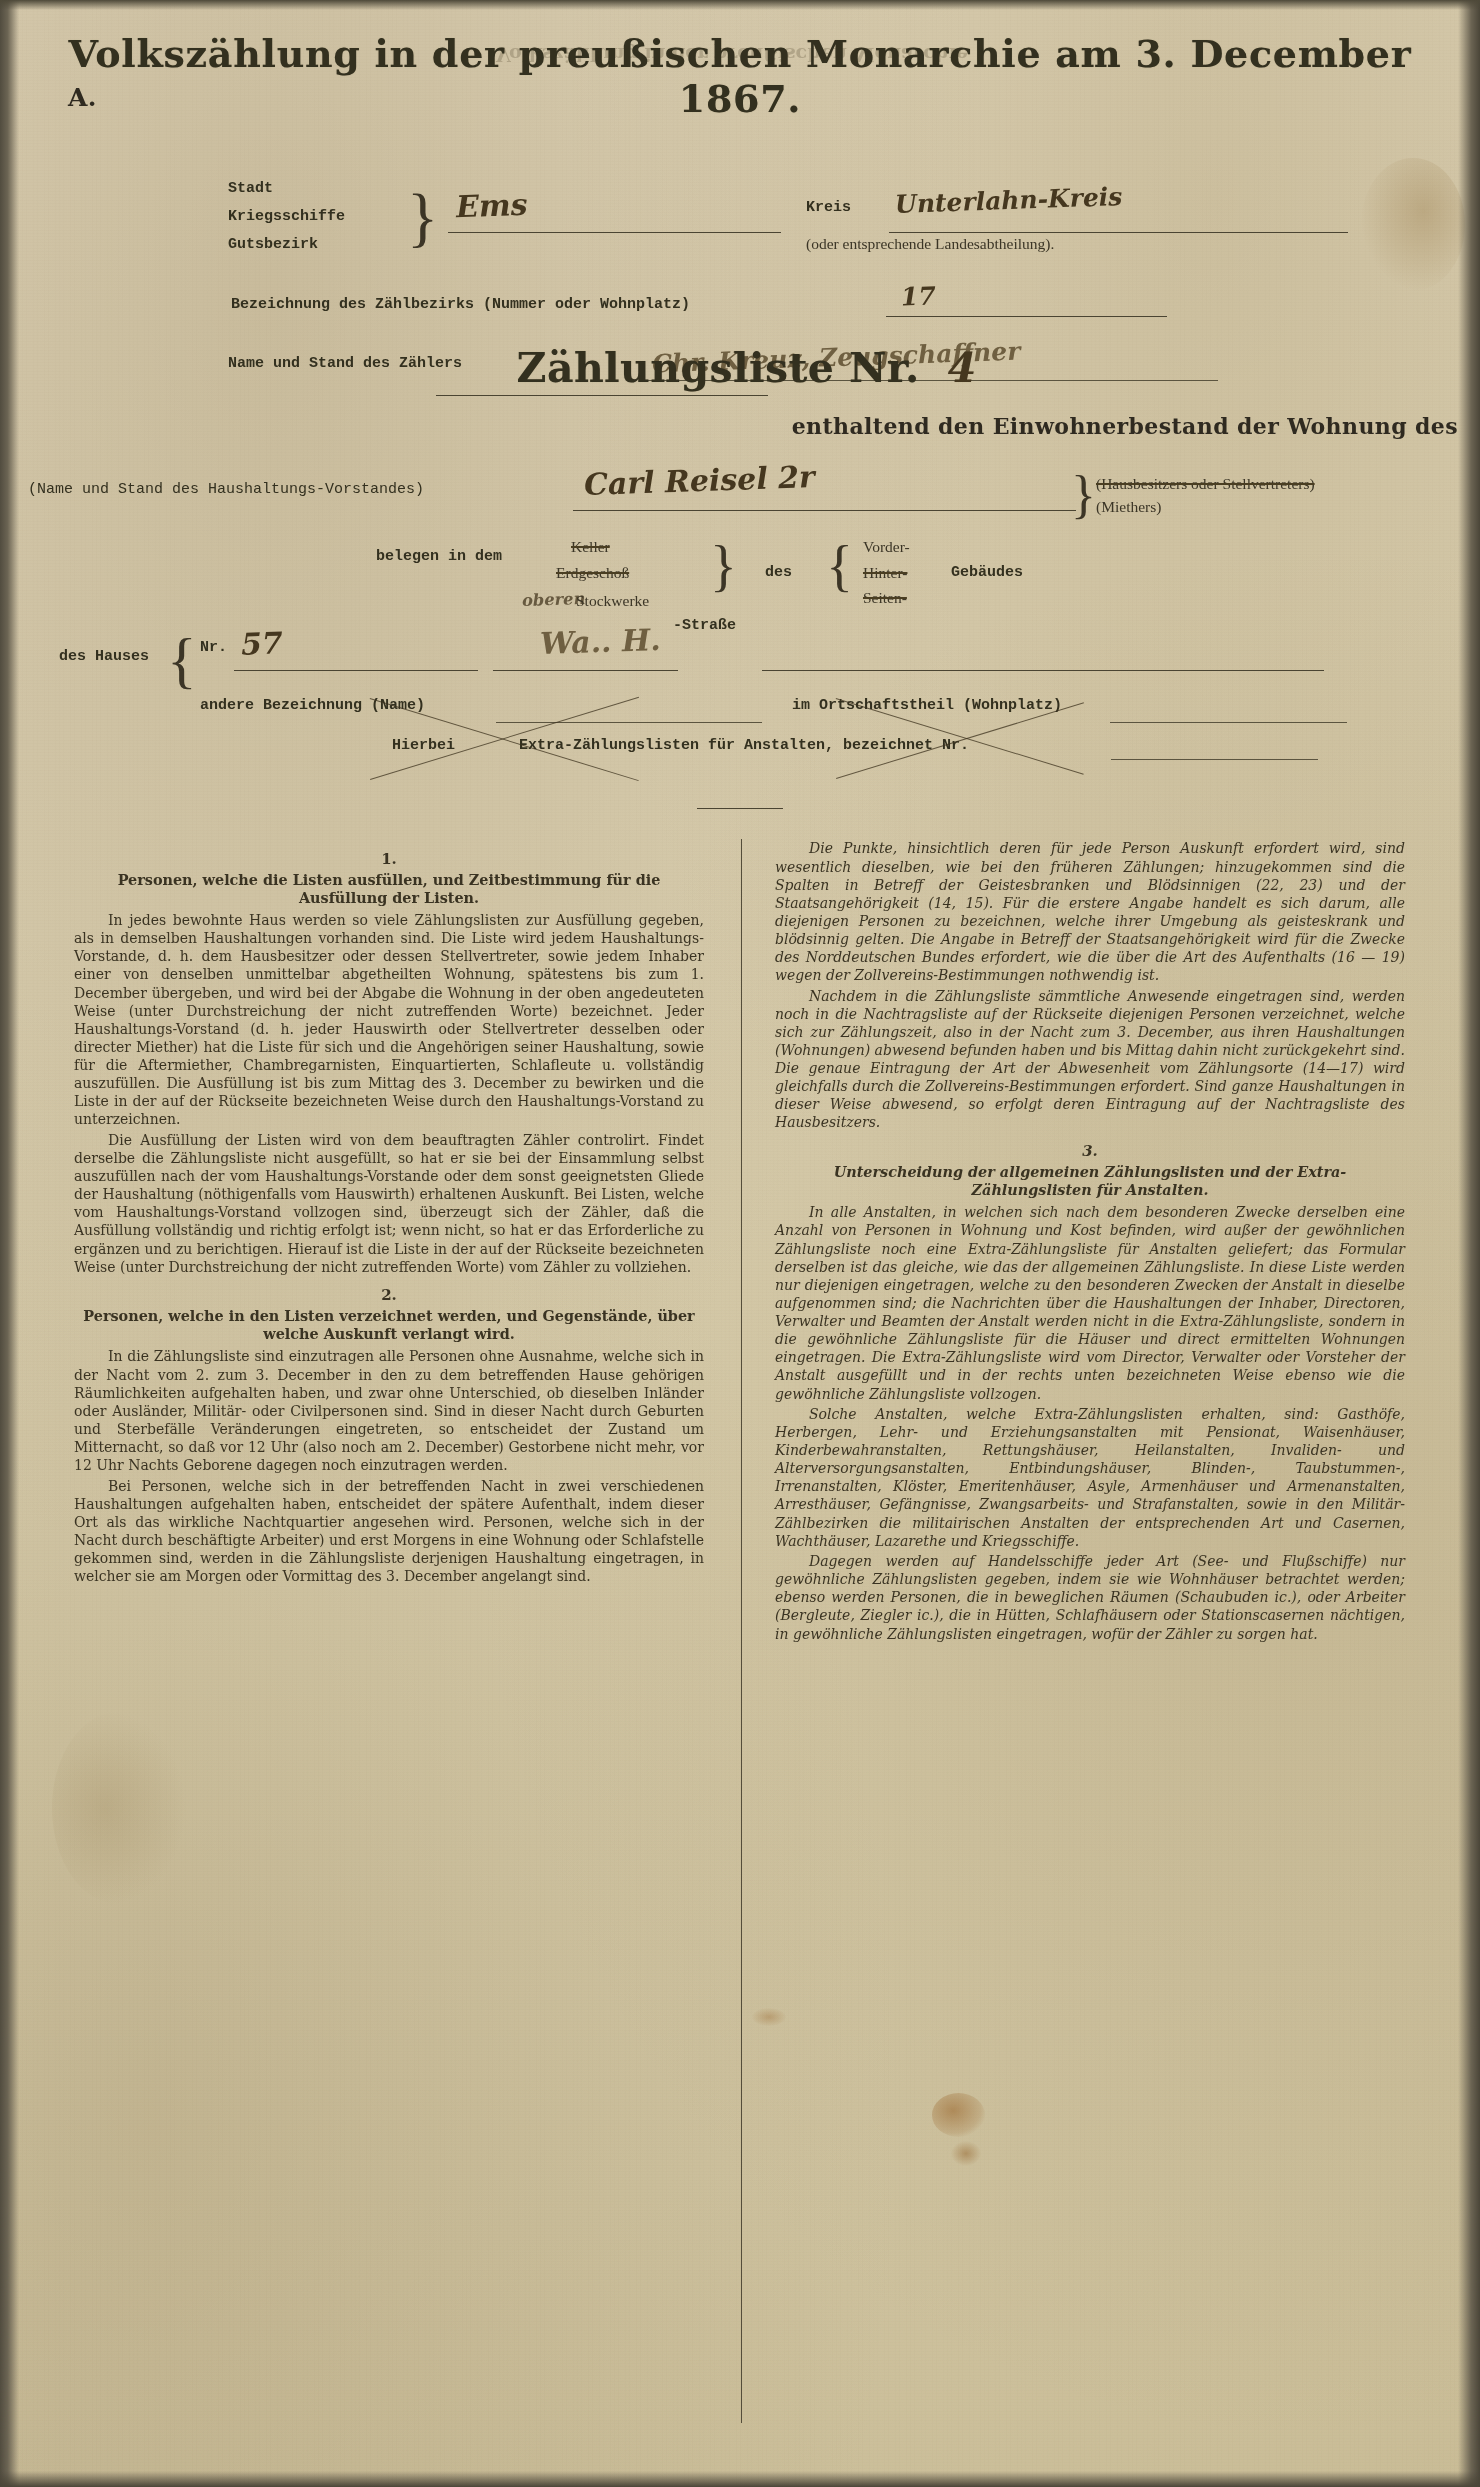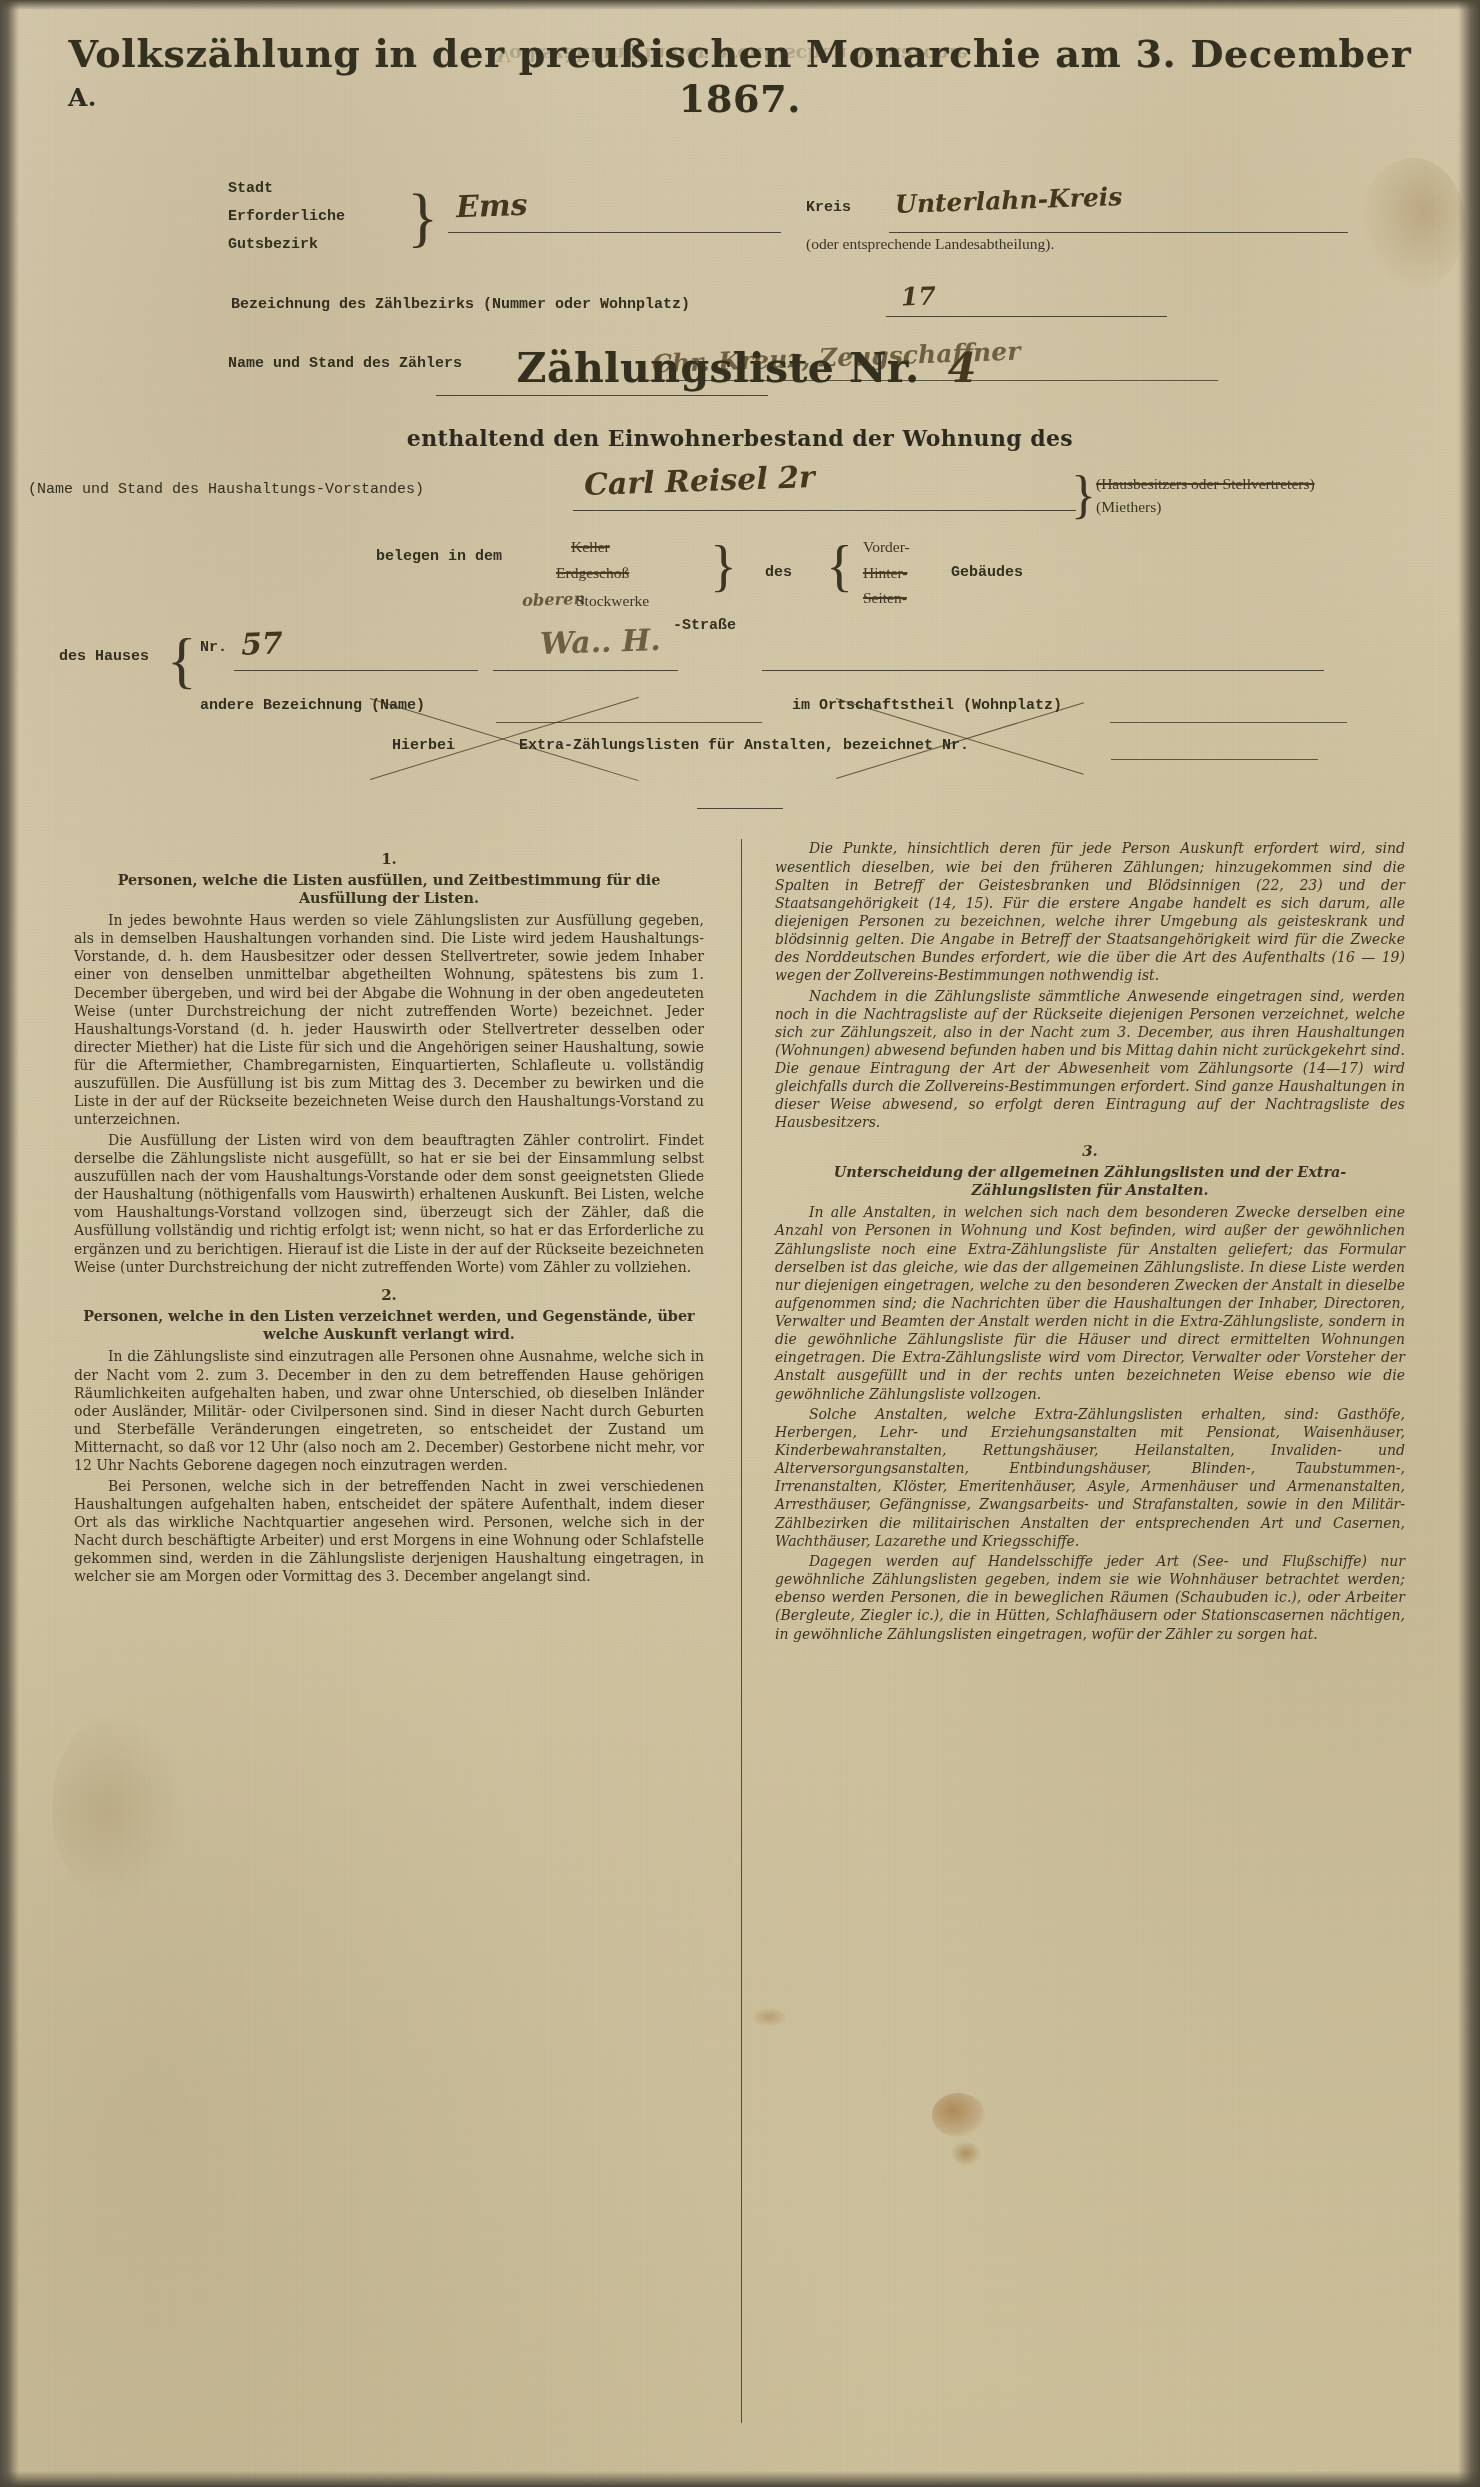--- a/index.html
+++ b/index.html
@@ -123,22 +123,22 @@
     color: #3c3526;
     font-family: "Liberation Serif", serif;
     line-height: 1;
   }
 
   #ziel-title {
     position: absolute; top: 334px; left: 0; width: 1436px;
     text-align: center; font-size: 41px;
   }
   #ziel-sub {
-    position: absolute; top: 415px; left: 0; width: 1436px;
-    text-align: center; font-size: 22px;
+    position: absolute; top: 403px; left: 0; width: 1436px;
+    text-align: right; font-size: 22px;
   }
 
   #allg {
     position: absolute; top: 756px; left: 0; width: 1436px;
     text-align: center; font-size: 24px;
   }
   #allg-rule {
     position: absolute; top: 798px; left: 675px; width: 86px;
     border-bottom: 1.5px solid #4a4432;
   }
@@ -212,21 +212,21 @@
   <div id="grain"></div>
 
   <div class="content">
 
     <div class="ghost-top">Volkszählung in der preußischen Monarchie</div>
 
     <div id="title" class="fraktur bleed">Volkszählung in der preußischen Monarchie am 3. December 1867.</div>
     <div id="letter-a" class="fraktur">A.</div>
 
     <div class="lbl" style="top:170px; left:206px;">Stadt</div>
-    <div class="lbl" style="top:198px; left:206px;">Erforderliche</div>
+    <div class="lbl" style="top:198px; left:206px;">Kriegsschiffe</div>
     <div class="lbl" style="top:226px; left:206px;">Gutsbezirk</div>
     <div class="brace" style="top:175px; left:385px; font-size:65px;">}</div>
     <div class="hand big" style="top:178px; left:434px;">Ems</div>
     <div class="rule" style="top:222px; left:426px; width:333px;"></div>
 
     <div class="lbl" style="top:189px; left:784px;">Kreis</div>
     <div class="hand med" style="top:176px; left:873px;">Unterlahn-Kreis</div>
     <div class="rule" style="top:222px; left:867px; width:459px;"></div>
     <div class="lbl sm" style="top:225px; left:784px;">(oder entsprechende Landesabtheilung).</div>
 

